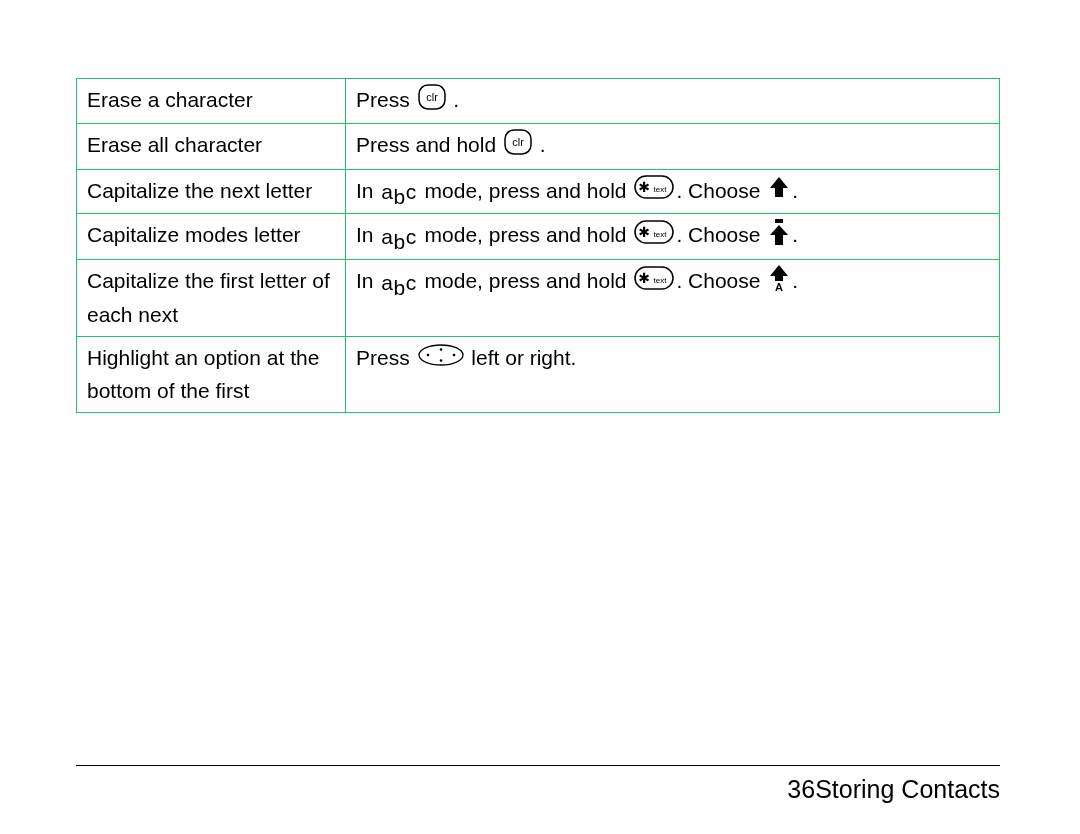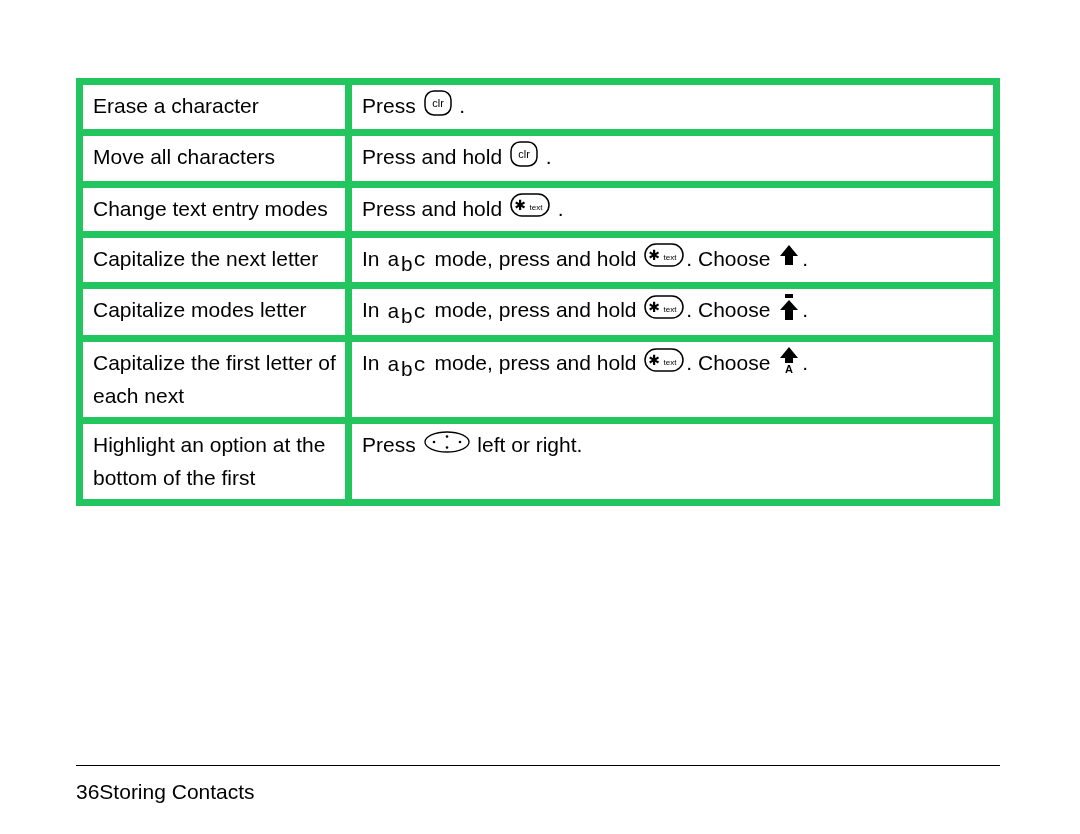--- a/index.html
+++ b/index.html
@@ -20,34 +20,34 @@
     padding: 78px 80px 0 76px;
   }
   table {
     border-collapse: collapse;
     width: 100%;
     table-layout: fixed;
   }
   col.c1 { width: 269px; }
   col.c2 { width: auto; }
   td {
-    border: 7px solid #22c55e;
+    border: 1px solid #22c55e;
     padding: 4px 8px 4px 10px;
     vertical-align: top;
     line-height: 1.6;
   }
   td.left { }
   td.right { }
   .inline-icon {
     display: inline-block;
     vertical-align: middle;
     margin: 0 2px;
   }
   .abc {
-    font-family: Liberation Mono, monospace;
+    font-family: Liberation Sans, sans-serif;
     font-size: 21px;
     position: relative;
     letter-spacing: 0.5px;
     display: inline-block;
     vertical-align: baseline;
   }
   .bsub {
     position: relative;
     top: 5px;
     font-size: 21px;
@@ -58,54 +58,46 @@
     right: 80px;
     bottom: 68px;
     border-top: 1px solid #000;
   }
   .footer {
     position: absolute;
     left: 76px;
     right: 80px;
     bottom: 30px;
     display: flex;
-    justify-content: flex-start;
-    font-size: 21px;
+    justify-content: flex-end;
+    font-size: 25px;
   }
 </style>
 </head>
 <body>
 
 <div class="page">
   <table>
     <colgroup>
         <col class="c1">
         <col class="c2">
       </colgroup>
     <tbody id="tbody">
         <tr>
           <td class="left">Erase a character</td>
           <td class="right">Press <span class="inline-icon"><svg width="28" height="26" viewBox="0 0 28 26">
                 <rect x="1" y="1" rx="9" ry="9" width="26" height="24" fill="none" stroke="#000" stroke-width="1.5"></rect>
                 <text x="14" y="17" text-anchor="middle" font-size="11" font-family="Tahoma, sans-serif">clr</text>
               </svg></span> .</td>
         </tr>
         <tr>
-          <td class="left">Move all characters</td>
+          <td class="left">Erase all character</td>
           <td class="right">Press and hold <span class="inline-icon"><svg width="28" height="26" viewBox="0 0 28 26">
                 <rect x="1" y="1" rx="9" ry="9" width="26" height="24" fill="none" stroke="#000" stroke-width="1.5"></rect>
                 <text x="14" y="17" text-anchor="middle" font-size="11" font-family="Tahoma, sans-serif">clr</text>
-              </svg></span> .</td>
-        </tr>
-        <tr>
-          <td class="left">Change text entry modes</td>
-          <td class="right">Press and hold <span class="inline-icon"><svg width="40" height="24" viewBox="0 0 40 24">
-                <rect x="1" y="1" rx="11" ry="11" width="38" height="22" fill="none" stroke="#000" stroke-width="1.5"></rect>
-                <text x="10" y="17" text-anchor="middle" font-size="14" font-family="Tahoma, sans-serif">✱</text>
-                <text x="26" y="17" text-anchor="middle" font-size="8" font-family="Tahoma, sans-serif">text</text>
               </svg></span> .</td>
         </tr>
         <tr>
           <td class="left">Capitalize the next letter</td>
           <td class="right">In <span class="inline-icon"><span class="abc">a<span class="bsub">b</span>c</span></span> mode, press and hold <span class="inline-icon"><svg width="40" height="24" viewBox="0 0 40 24">
                 <rect x="1" y="1" rx="11" ry="11" width="38" height="22" fill="none" stroke="#000" stroke-width="1.5"></rect>
                 <text x="10" y="17" text-anchor="middle" font-size="14" font-family="Tahoma, sans-serif">✱</text>
                 <text x="26" y="17" text-anchor="middle" font-size="8" font-family="Tahoma, sans-serif">text</text>
               </svg></span>. Choose <span class="inline-icon"><svg width="22" height="24" viewBox="0 0 22 24">
                 <path d="M11 2 L20 13 L15 13 L15 22 L7 22 L7 13 L2 13 Z" fill="#000"></path>

